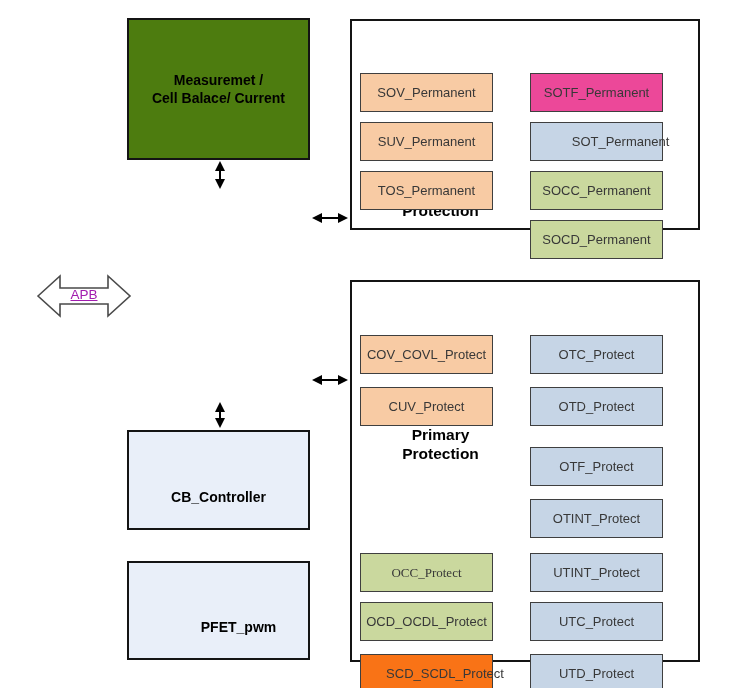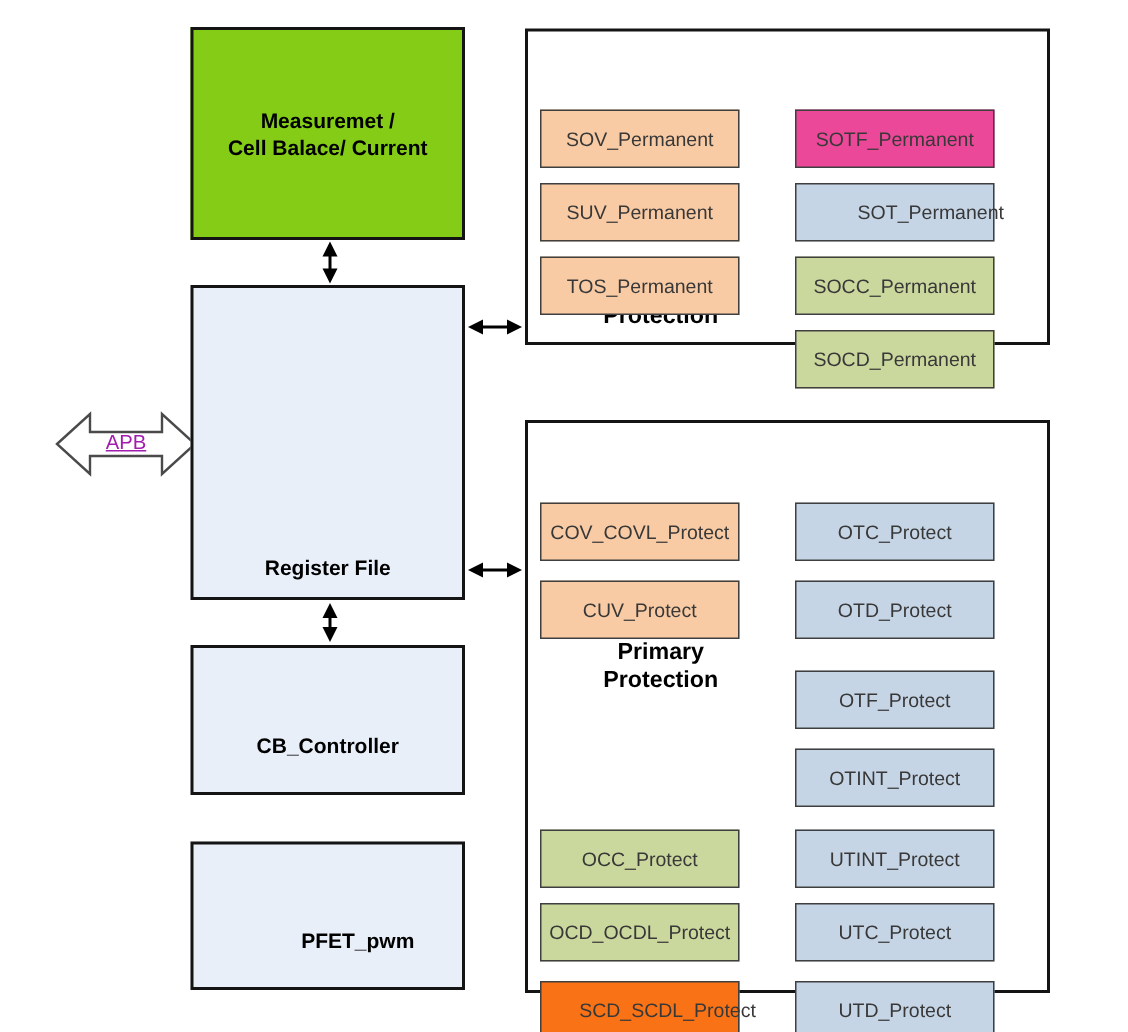--- a/index.html
+++ b/index.html
@@ -108,28 +108,25 @@
 
     <g fill="#000" stroke="none">
       <line x1="317" y1="380" x2="343" y2="380" stroke="#000" stroke-width="2"></line>
       <polygon points="312,380 322,375 322,385"></polygon>
       <polygon points="348,380 338,375 338,385"></polygon>
     </g>
   </svg>
 
   <span id="apb-label">APB</span>
 
-  <div class="block" id="blk-measurement" style="background-color: #84cc16;">
+  <div class="block" id="blk-measurement" style="background-color: #4d7c0f;">
     <div>Measuremet /</div>
     <div>Cell Balace/ Current</div>
   </div>
 
-  <div class="block" id="blk-register" style="background-color: rgb(233, 239, 249);">
-    <div>Register File</div>
-  </div>
 
   <div class="block" id="blk-cb" style="background-color: rgb(233, 239, 249);">
     <div>CB_Controller</div>
   </div>
 
   <div class="block" id="blk-pfet" style="background-color: rgb(233, 239, 249);">
     <div>PFET_pwm</div>
   </div>
 
   <div class="container" id="sec">
@@ -164,21 +161,21 @@
     <div class="ptitle">
       <div>Primary</div>
       <div>Protection</div>
     </div>
   <div class="pbox" style="top: 11px; left: 8px; background-color: rgb(248, 203, 164);">
         <span>COV_COVL_Protect</span>
       </div>
       <div class="pbox" style="top: 63px; left: 8px; background-color: rgb(248, 203, 164);">
         <span>CUV_Protect</span>
       </div>
-      <div class="pbox" style="top: 229px; left: 8px; background-color: rgb(202, 216, 158);">
+      <div class="pbox" style="top: 229px; left: 8px; background-color: rgb(202, 216, 158); font-family: Liberation Serif, serif;">
         <span>OCC_Protect</span>
       </div>
       <div class="pbox" style="top: 278px; left: 8px; background-color: rgb(202, 216, 158);">
         <span>OCD_OCDL_Protect</span>
       </div>
       <div class="pbox" style="top: 330px; left: 8px; background-color: #f97316; padding-left: 37px;">
         <span>SCD_SCDL_Protect</span>
       </div>
       <div class="pbox" style="top: 11px; left: 178px; background-color: rgb(198, 213, 230);">
         <span>OTC_Protect</span>

